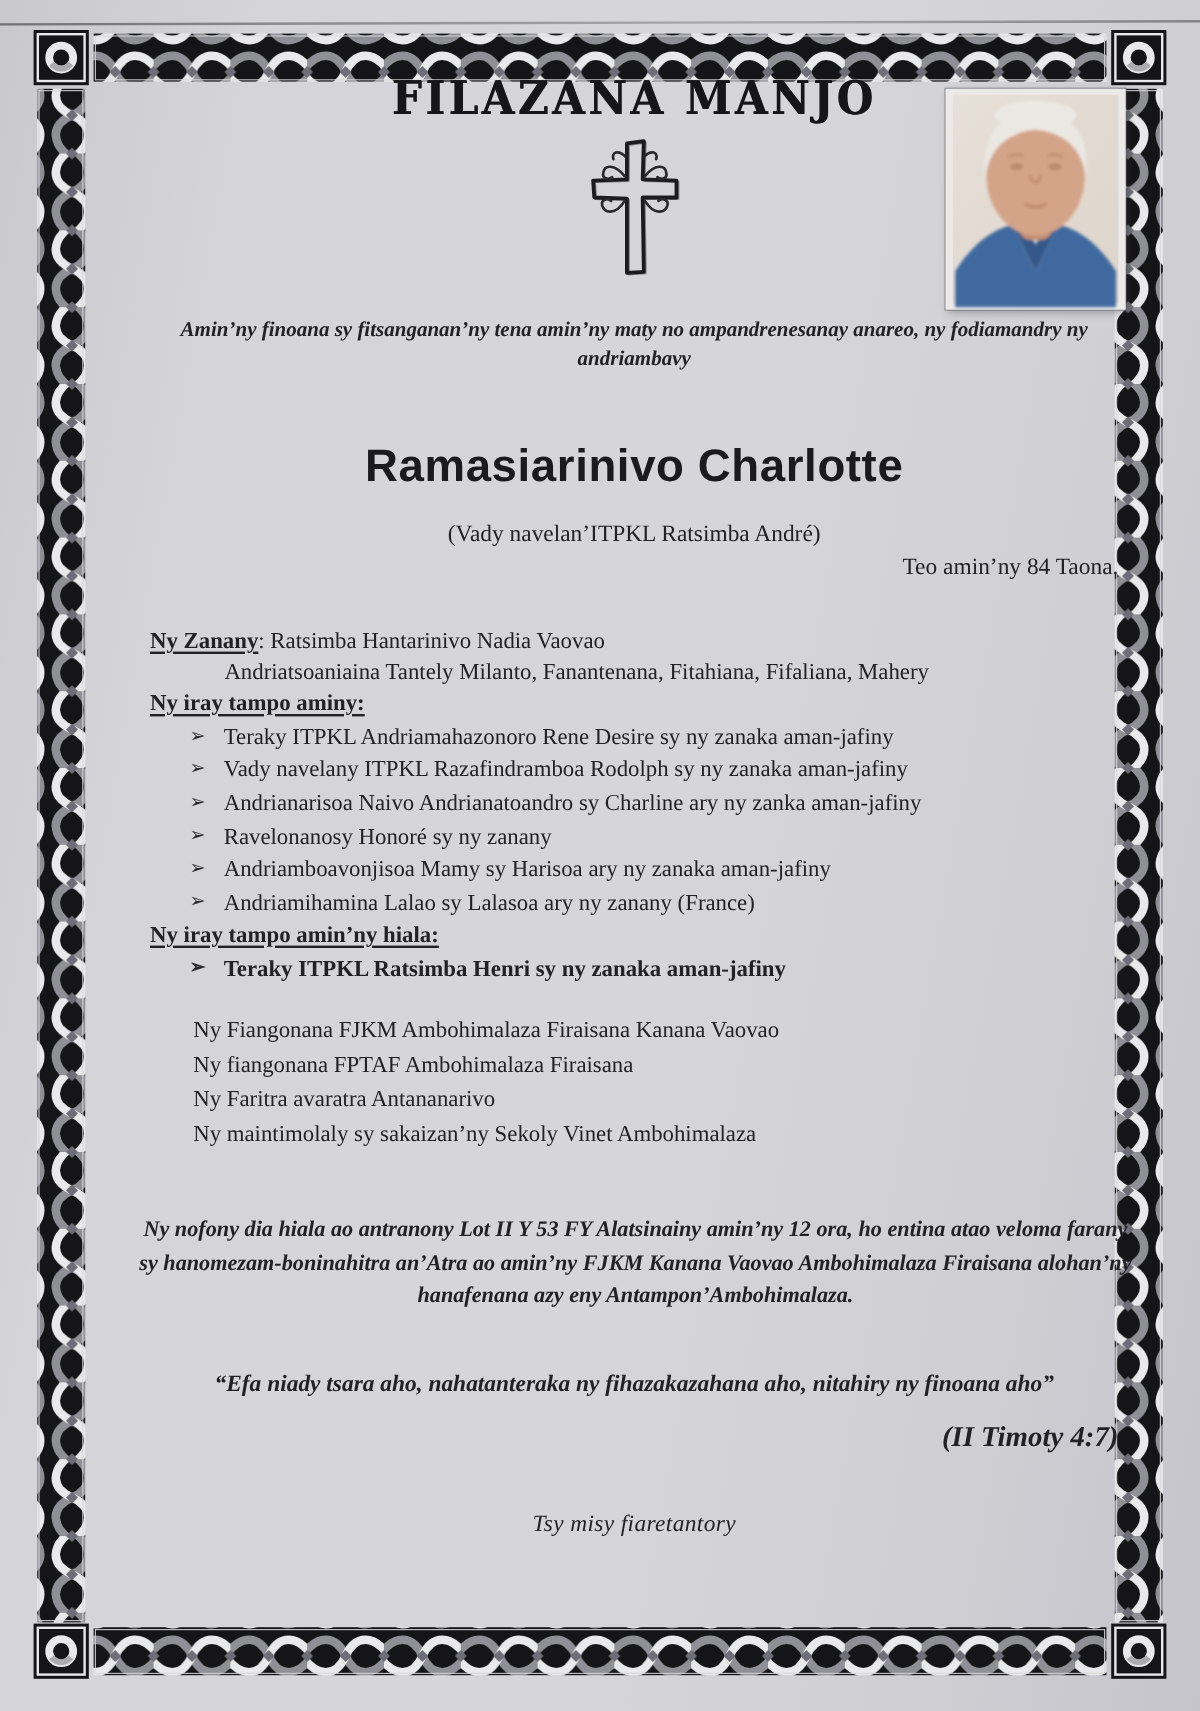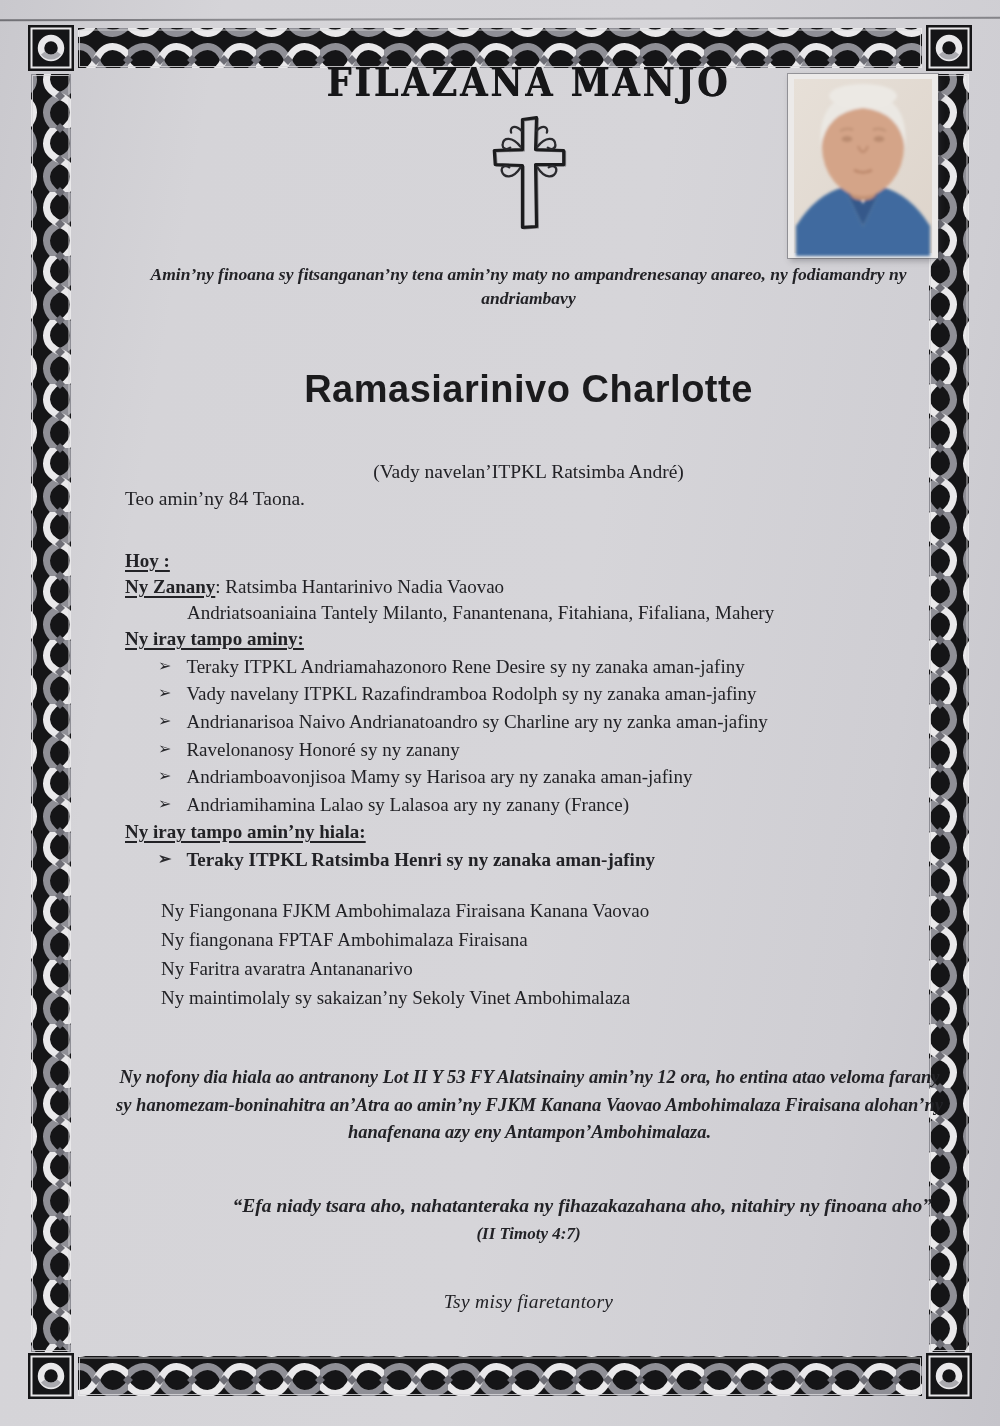--- a/index.html
+++ b/index.html
@@ -55,22 +55,22 @@
 
   .deceased-name {
     margin-top:54px;
     text-align:center;
     font-family:"Liberation Sans", sans-serif;
     font-weight:bold;
     font-size:38px;
     letter-spacing:.5px;
     color:#1b1b1d;
   }
-  .spouse-note { margin-top:44px; text-align:center; font-size:19.5px; }
-  .age-note   { margin-top:2px;  text-align:left; font-size:19.5px; }
+  .spouse-note { margin-top:18px; text-align:center; font-size:19.5px; }
+  .age-note   { margin-top:2px;  text-align:right; font-size:19.5px; }
 
   .family { margin-top:36px; }
   .line { margin:1px 0; }
   .lbl {
     font-weight:bold;
     text-decoration:underline;
     text-decoration-thickness:1.6px;
     text-underline-offset:3px;
   }
   .indent1 { padding-left:62px; }
@@ -83,22 +83,22 @@
   .community { margin-top:26px; padding-left:36px; line-height:1.42; }
   .community .line { margin:2px 0; }
 
   .announcement {
     margin:52px -14px 0 -12px;
     text-align:center;
     font-weight:bold; font-style:italic;
     font-size:18.5px; line-height:1.5;
   }
 
-  .quote      { margin-top:46px; text-align:right; font-weight:bold; font-style:italic; font-size:19.5px; }
-  .quote-ref  { margin-top:4px;  text-align:center; font-weight:bold; font-style:italic; font-size:17px; }
+  .quote      { margin-top:46px; text-align:center; font-weight:bold; font-style:italic; font-size:19.5px; }
+  .quote-ref  { margin-top:16px;  text-align:right; font-weight:bold; font-style:italic; font-size:24px; }
   .closing    { margin-top:44px; text-align:center; font-style:italic; font-size:19.5px; letter-spacing:.3px; }
 </style>
 </head>
 <body>
 
 <div class="page">
 
   <div class="scanline"></div>
 
   <svg class="border-svg" width="1000" height="1426" viewBox="0 0 1000 1426" aria-hidden="true">
@@ -195,23 +195,20 @@
     </div>
 
     <div class="intro">Amin’ny finoana sy fitsanganan’ny tena amin’ny maty no ampandrenesanay anareo, ny fodiamandry ny andriambavy</div>
 
     <div class="deceased-name">Ramasiarinivo Charlotte</div>
     <div class="spouse-note">(Vady navelan’ITPKL Ratsimba André)</div>
     <div class="age-note">Teo amin’ny 84 Taona.</div>
 
     <div class="family">
       <div class="line">
-        <span class="lbl">Hoy :</span>
-      </div>
-      <div class="line">
         <span class="lbl">Ny Zanany</span><span>: Ratsimba Hantarinivo Nadia Vaovao</span>
       </div>
       <div class="line indent1">Andriatsoaniaina Tantely Milanto, Fanantenana, Fitahiana, Fifaliana, Mahery</div>
 
       <div class="line">
         <span class="lbl">Ny iray tampo aminy:</span>
       </div>
       <ul class="arrow-list">
         <li>
             <span class="bullet-glyph">➢</span>

